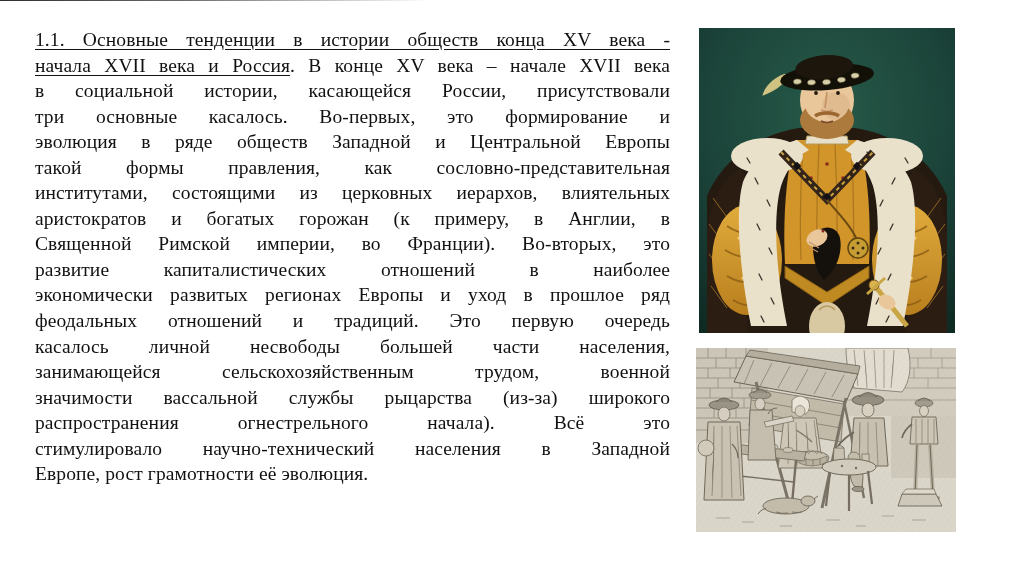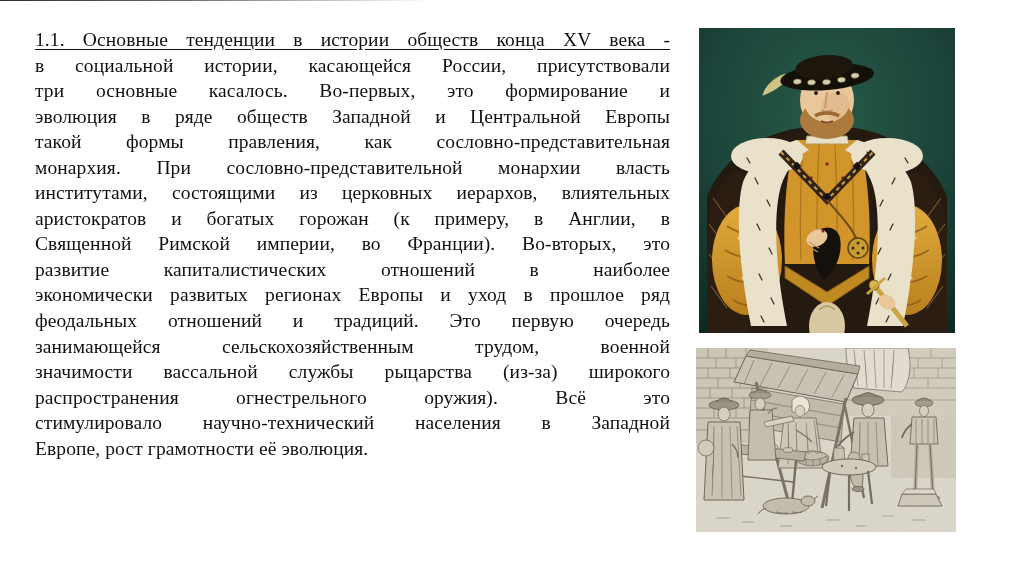--- a/index.html
+++ b/index.html
@@ -26,34 +26,35 @@
   svg { display:block; }
 </style>
 </head>
 <body>
 
 <div class="slide">
   <div class="top-edge"></div>
 
   <div class="text-block">
       <div class="tline"><span class="u">1.1. Основные тенденции в истории обществ конца XV века -</span></div>
+      <div class="tline"><span class="u">начала XVII века и Россия</span><span>. В конце XV века – начале XVII века</span></div>
       <div class="tline"><span>в социальной истории, касающейся России, присутствовали</span></div>
       <div class="tline"><span>три основные касалось. Во-первых, это формирование и</span></div>
       <div class="tline"><span>эволюция в ряде обществ Западной и Центральной Европы</span></div>
       <div class="tline"><span>такой формы правления, как сословно-представительная</span></div>
-      <div class="tline"><span>монархия. При сословно-представительной монархии власть</span></div>
       <div class="tline"><span>институтами, состоящими из церковных иерархов, влиятельных</span></div>
       <div class="tline"><span>аристократов и богатых горожан (к примеру, в Англии, в</span></div>
       <div class="tline"><span>Священной Римской империи, во Франции). Во-вторых, это</span></div>
       <div class="tline"><span>развитие капиталистических отношений в наиболее</span></div>
       <div class="tline"><span>экономически развитых регионах Европы и уход в прошлое ряд</span></div>
       <div class="tline"><span>феодальных отношений и традиций. Это первую очередь</span></div>
+      <div class="tline"><span>касалось личной несвободы большей части населения,</span></div>
       <div class="tline"><span>занимающейся сельскохозяйственным трудом, военной</span></div>
       <div class="tline"><span>значимости вассальной службы рыцарства (из-за) широкого</span></div>
-      <div class="tline"><span>распространения огнестрельного оружия). Всё это</span></div>
+      <div class="tline"><span>распространения огнестрельного начала). Всё это</span></div>
       <div class="tline"><span>стимулировало научно-технический населения в Западной</span></div>
       <div class="tline last"><span>Европе, рост грамотности её эволюция.</span></div>
     </div>
 
   <div class="img-box portrait-box">
     <svg width="256" height="305" viewBox="0 0 256 305">
       <defs>
         <radialGradient id="pbg" cx="50%" cy="28%" r="85%">
           <stop offset="0%" stop-color="#265a48"></stop>
           <stop offset="55%" stop-color="#1c443a"></stop>

